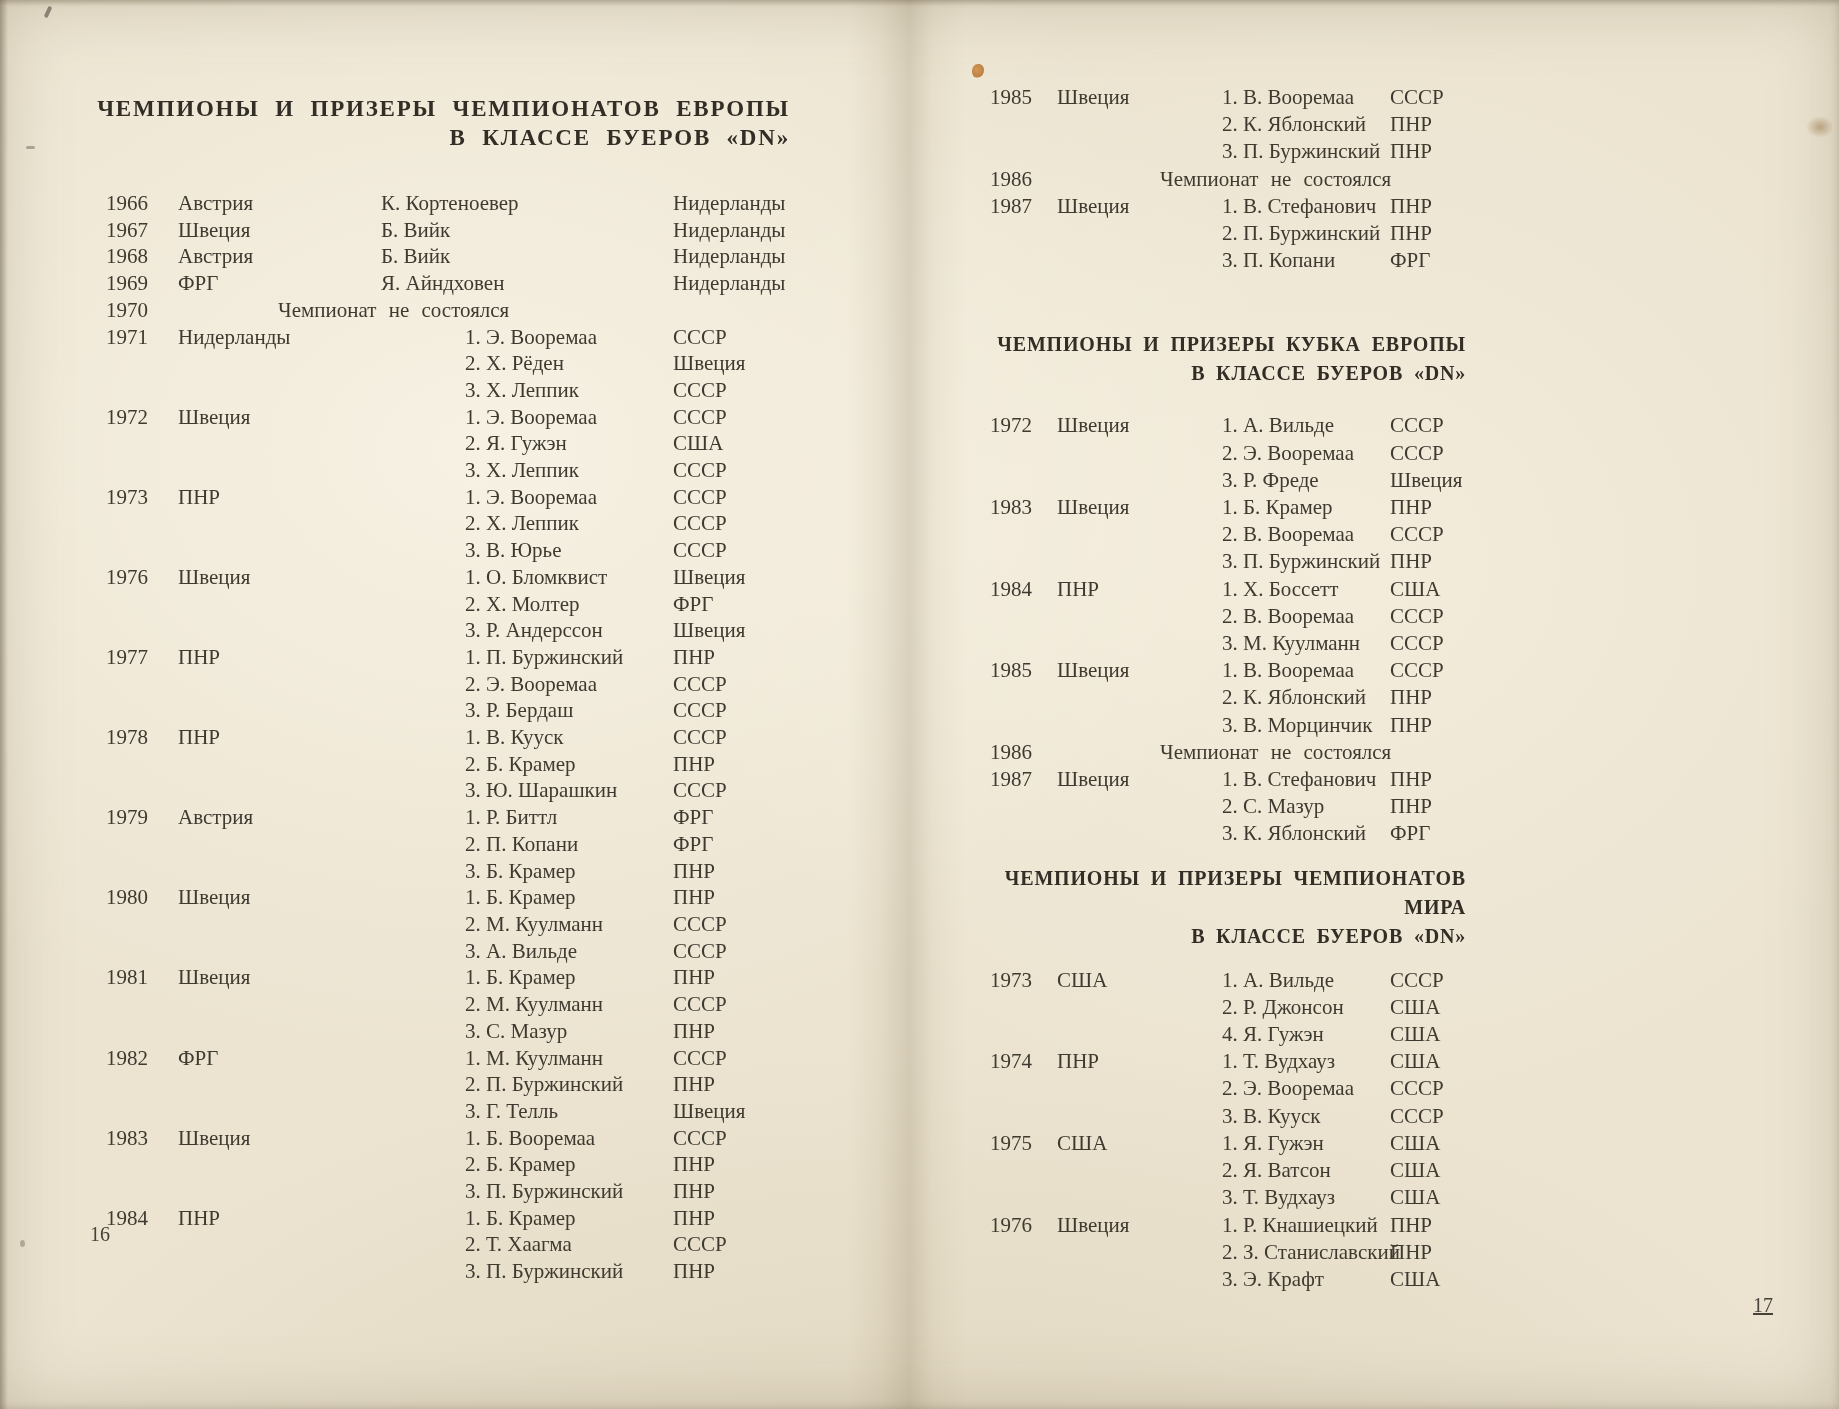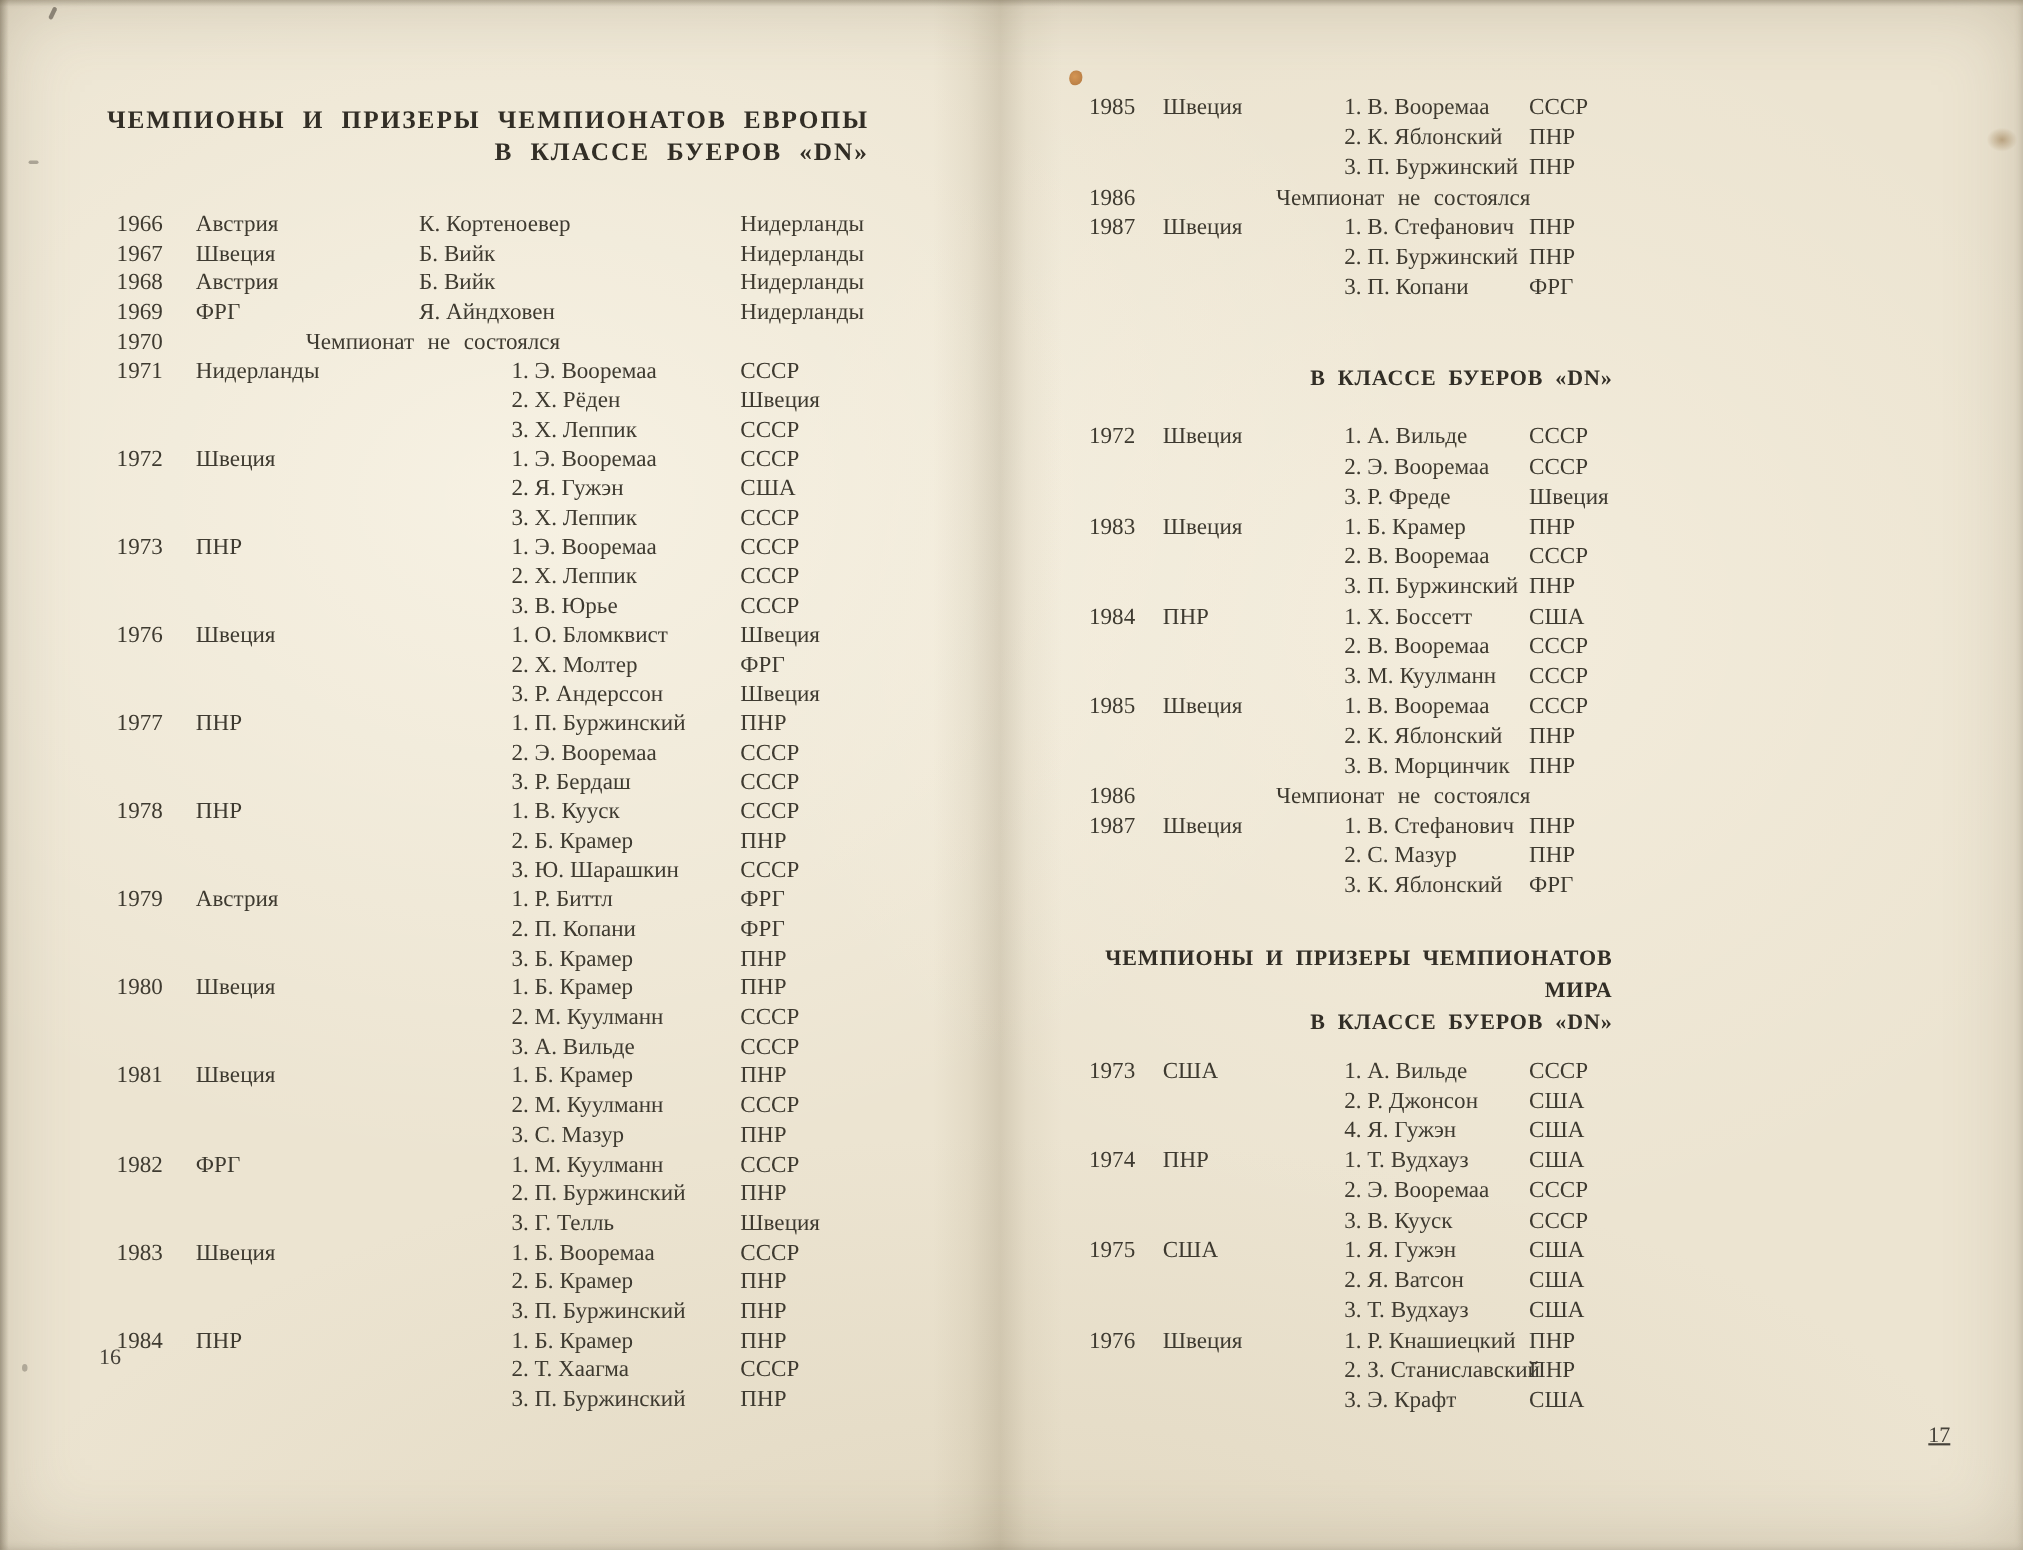--- a/index.html
+++ b/index.html
@@ -52,21 +52,21 @@
   .page-left .note{flex:1 1 auto;padding-left:100px;word-spacing:7px;}
 
   .page-right .year{width:67px;}
   .page-right .host{width:165px;}
   .page-right .name{width:168px;}
   .page-right .note{flex:1 1 auto;padding-left:103px;word-spacing:7px;}
 
   .section-europe-championship .rows{margin-top:38px;margin-left:16px;}
   .section-europe-cup{margin-top:56px;}
   .section-europe-cup .rows{margin-top:24px;}
-  .section-world-championship{margin-top:38px;}
+  .section-world-championship{margin-top:16px;}
   .section-world-championship .rows{margin-top:16px;}
 
   .page-number{position:absolute;font-size:20px;color:#46423a;}
   .page-number-left{left:90px;top:1223px;}
   .page-number-right{left:1753px;top:1294px;text-decoration:underline;}
 
   .artifact{position:absolute;pointer-events:none;}
   .stain-orange{left:972px;top:64px;width:12px;height:14px;opacity:.85;border-radius:55% 45% 60% 50%;
     background:radial-gradient(circle at 42% 40%, #d2893e, #b36f2e 68%, rgba(179,111,46,0) 78%);}
   .stain-brown{left:1806px;top:116px;width:28px;height:22px;
@@ -378,20 +378,21 @@
           <div class="line">
             <div class="cell year"></div>
             <div class="cell host"></div>
             <div class="cell name">3. П. Копани</div>
             <div class="cell country">ФРГ</div>
           </div>
         </div>
       </div>
       <div class="section section-europe-cup">
         <div class="section-title">
+          <div class="title-line">ЧЕМПИОНЫ И ПРИЗЕРЫ КУБКА ЕВРОПЫ</div>
           <div class="title-line">В КЛАССЕ БУЕРОВ «DN»</div>
         </div>
         <div class="rows">
           <div class="line">
             <div class="cell year">1972</div>
             <div class="cell host">Швеция</div>
             <div class="cell name">1. А. Вильде</div>
             <div class="cell country">СССР</div>
           </div>
           <div class="line">

